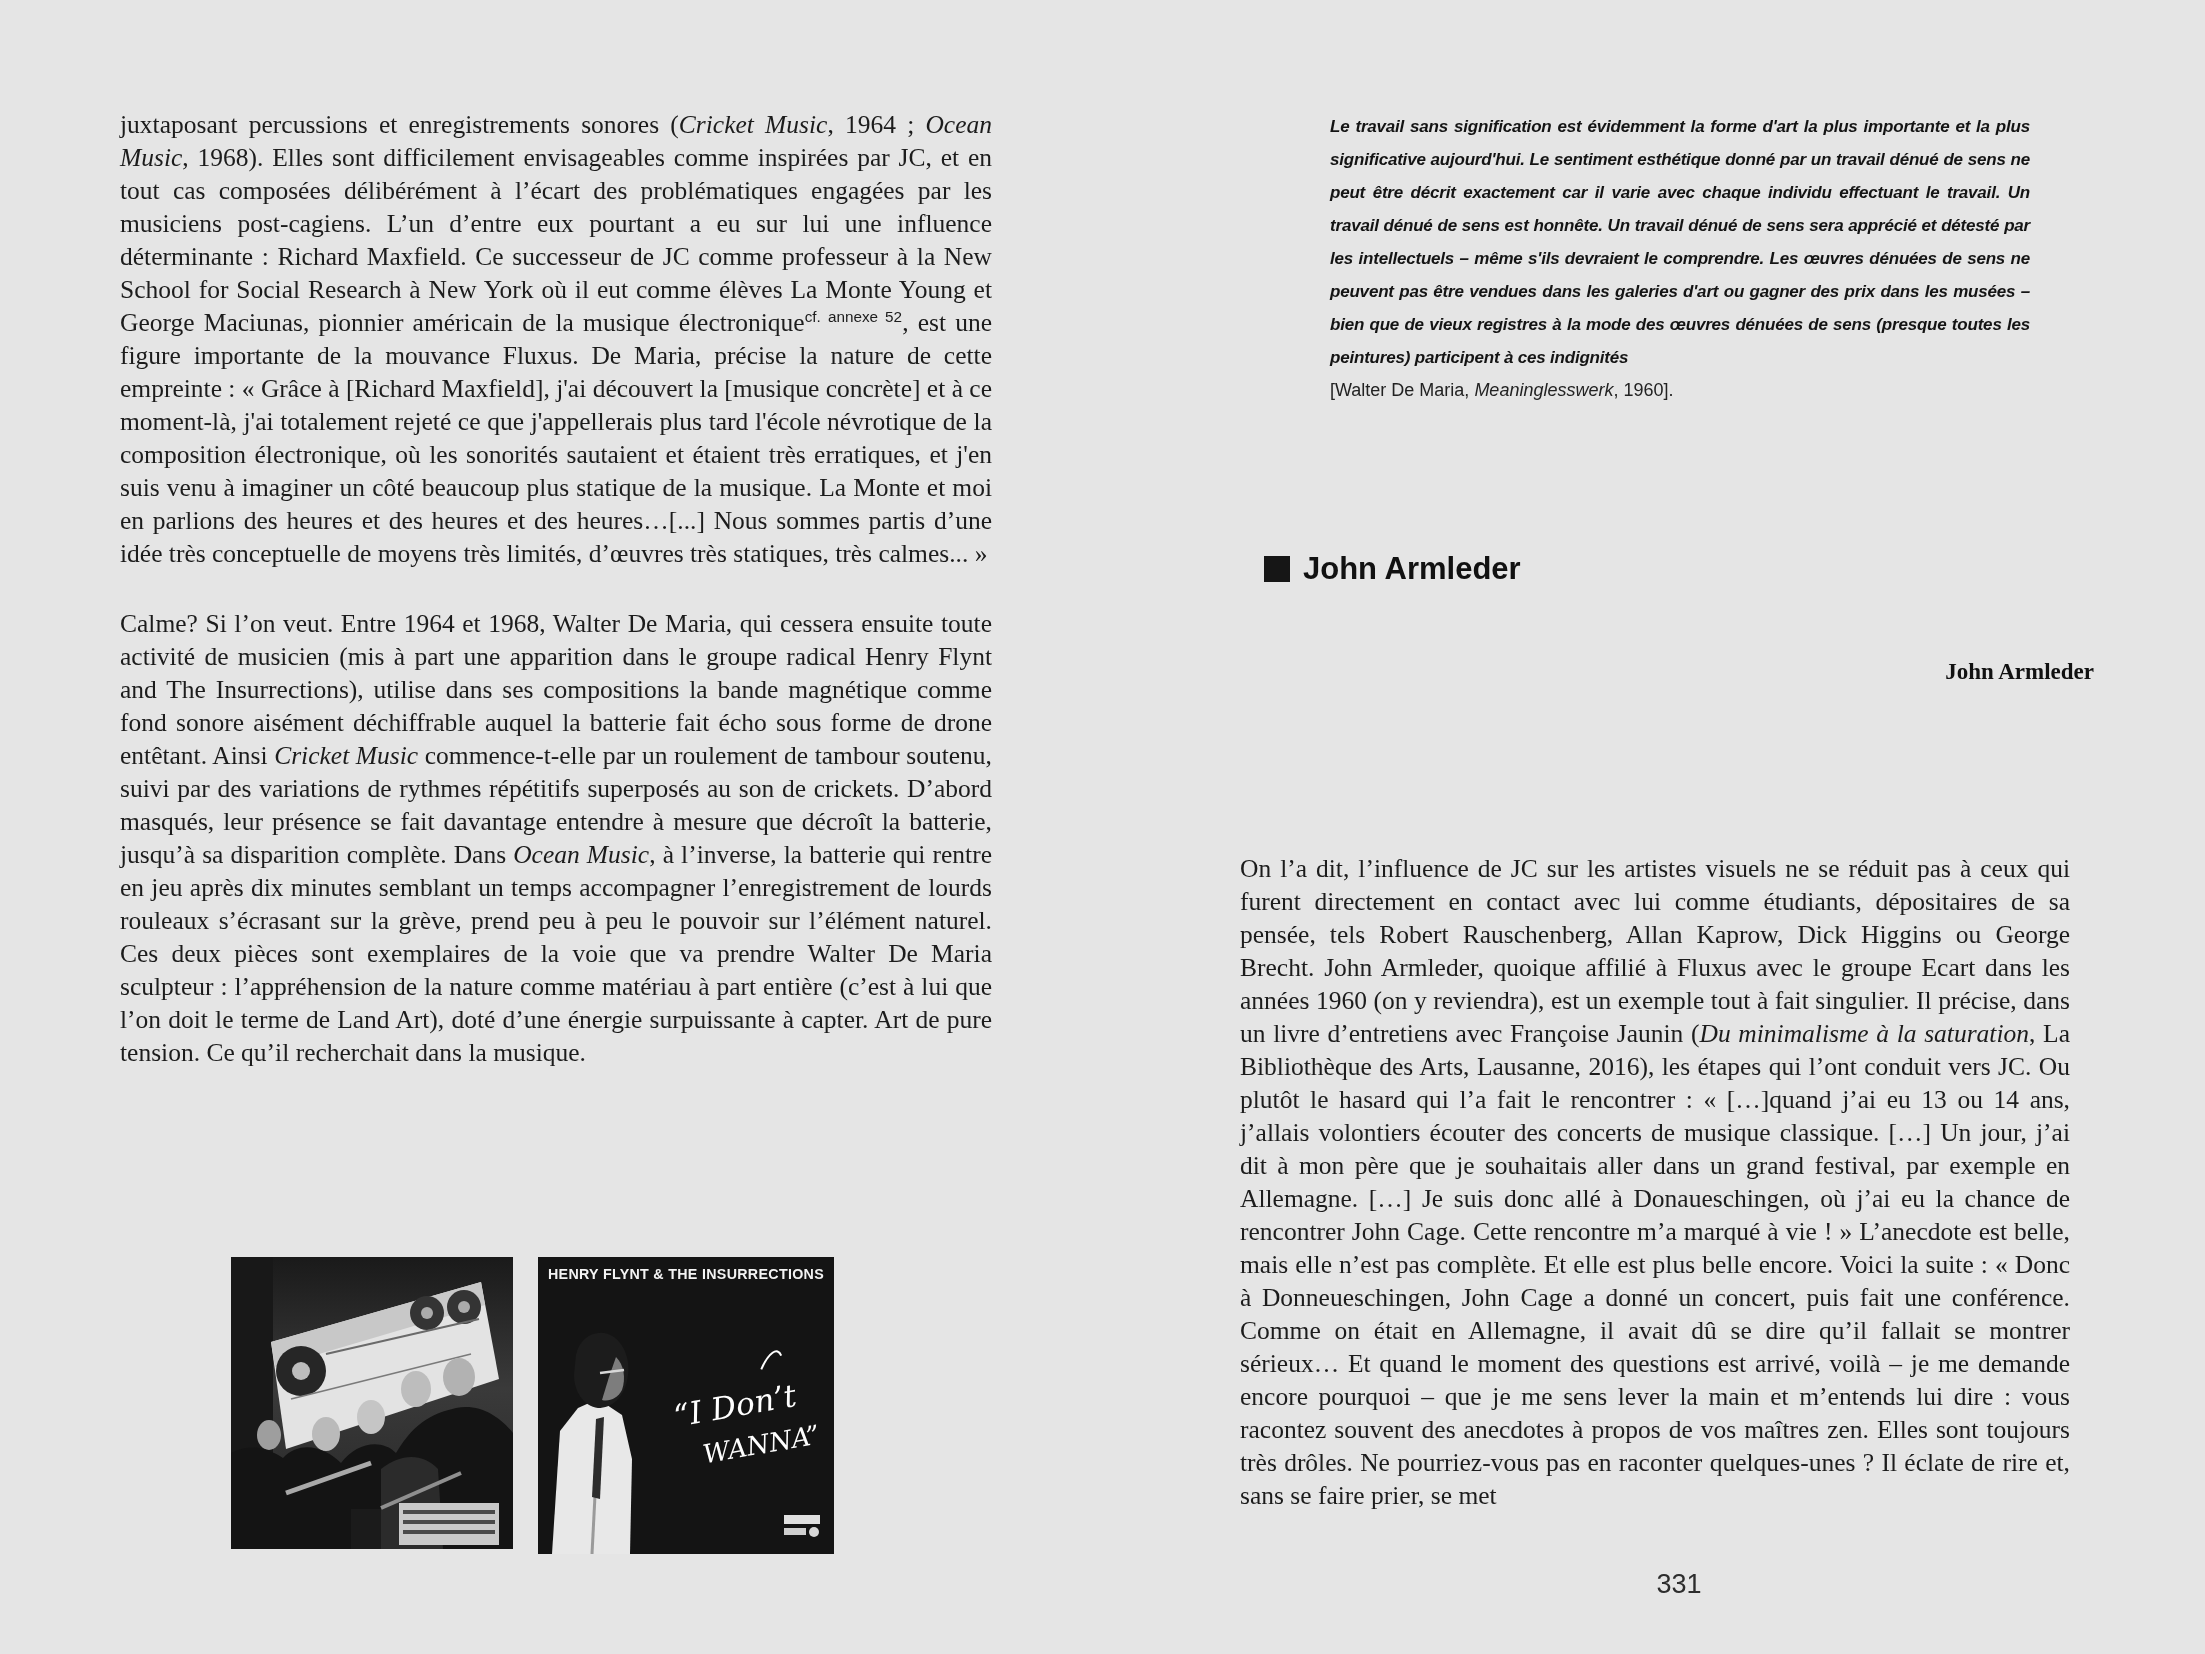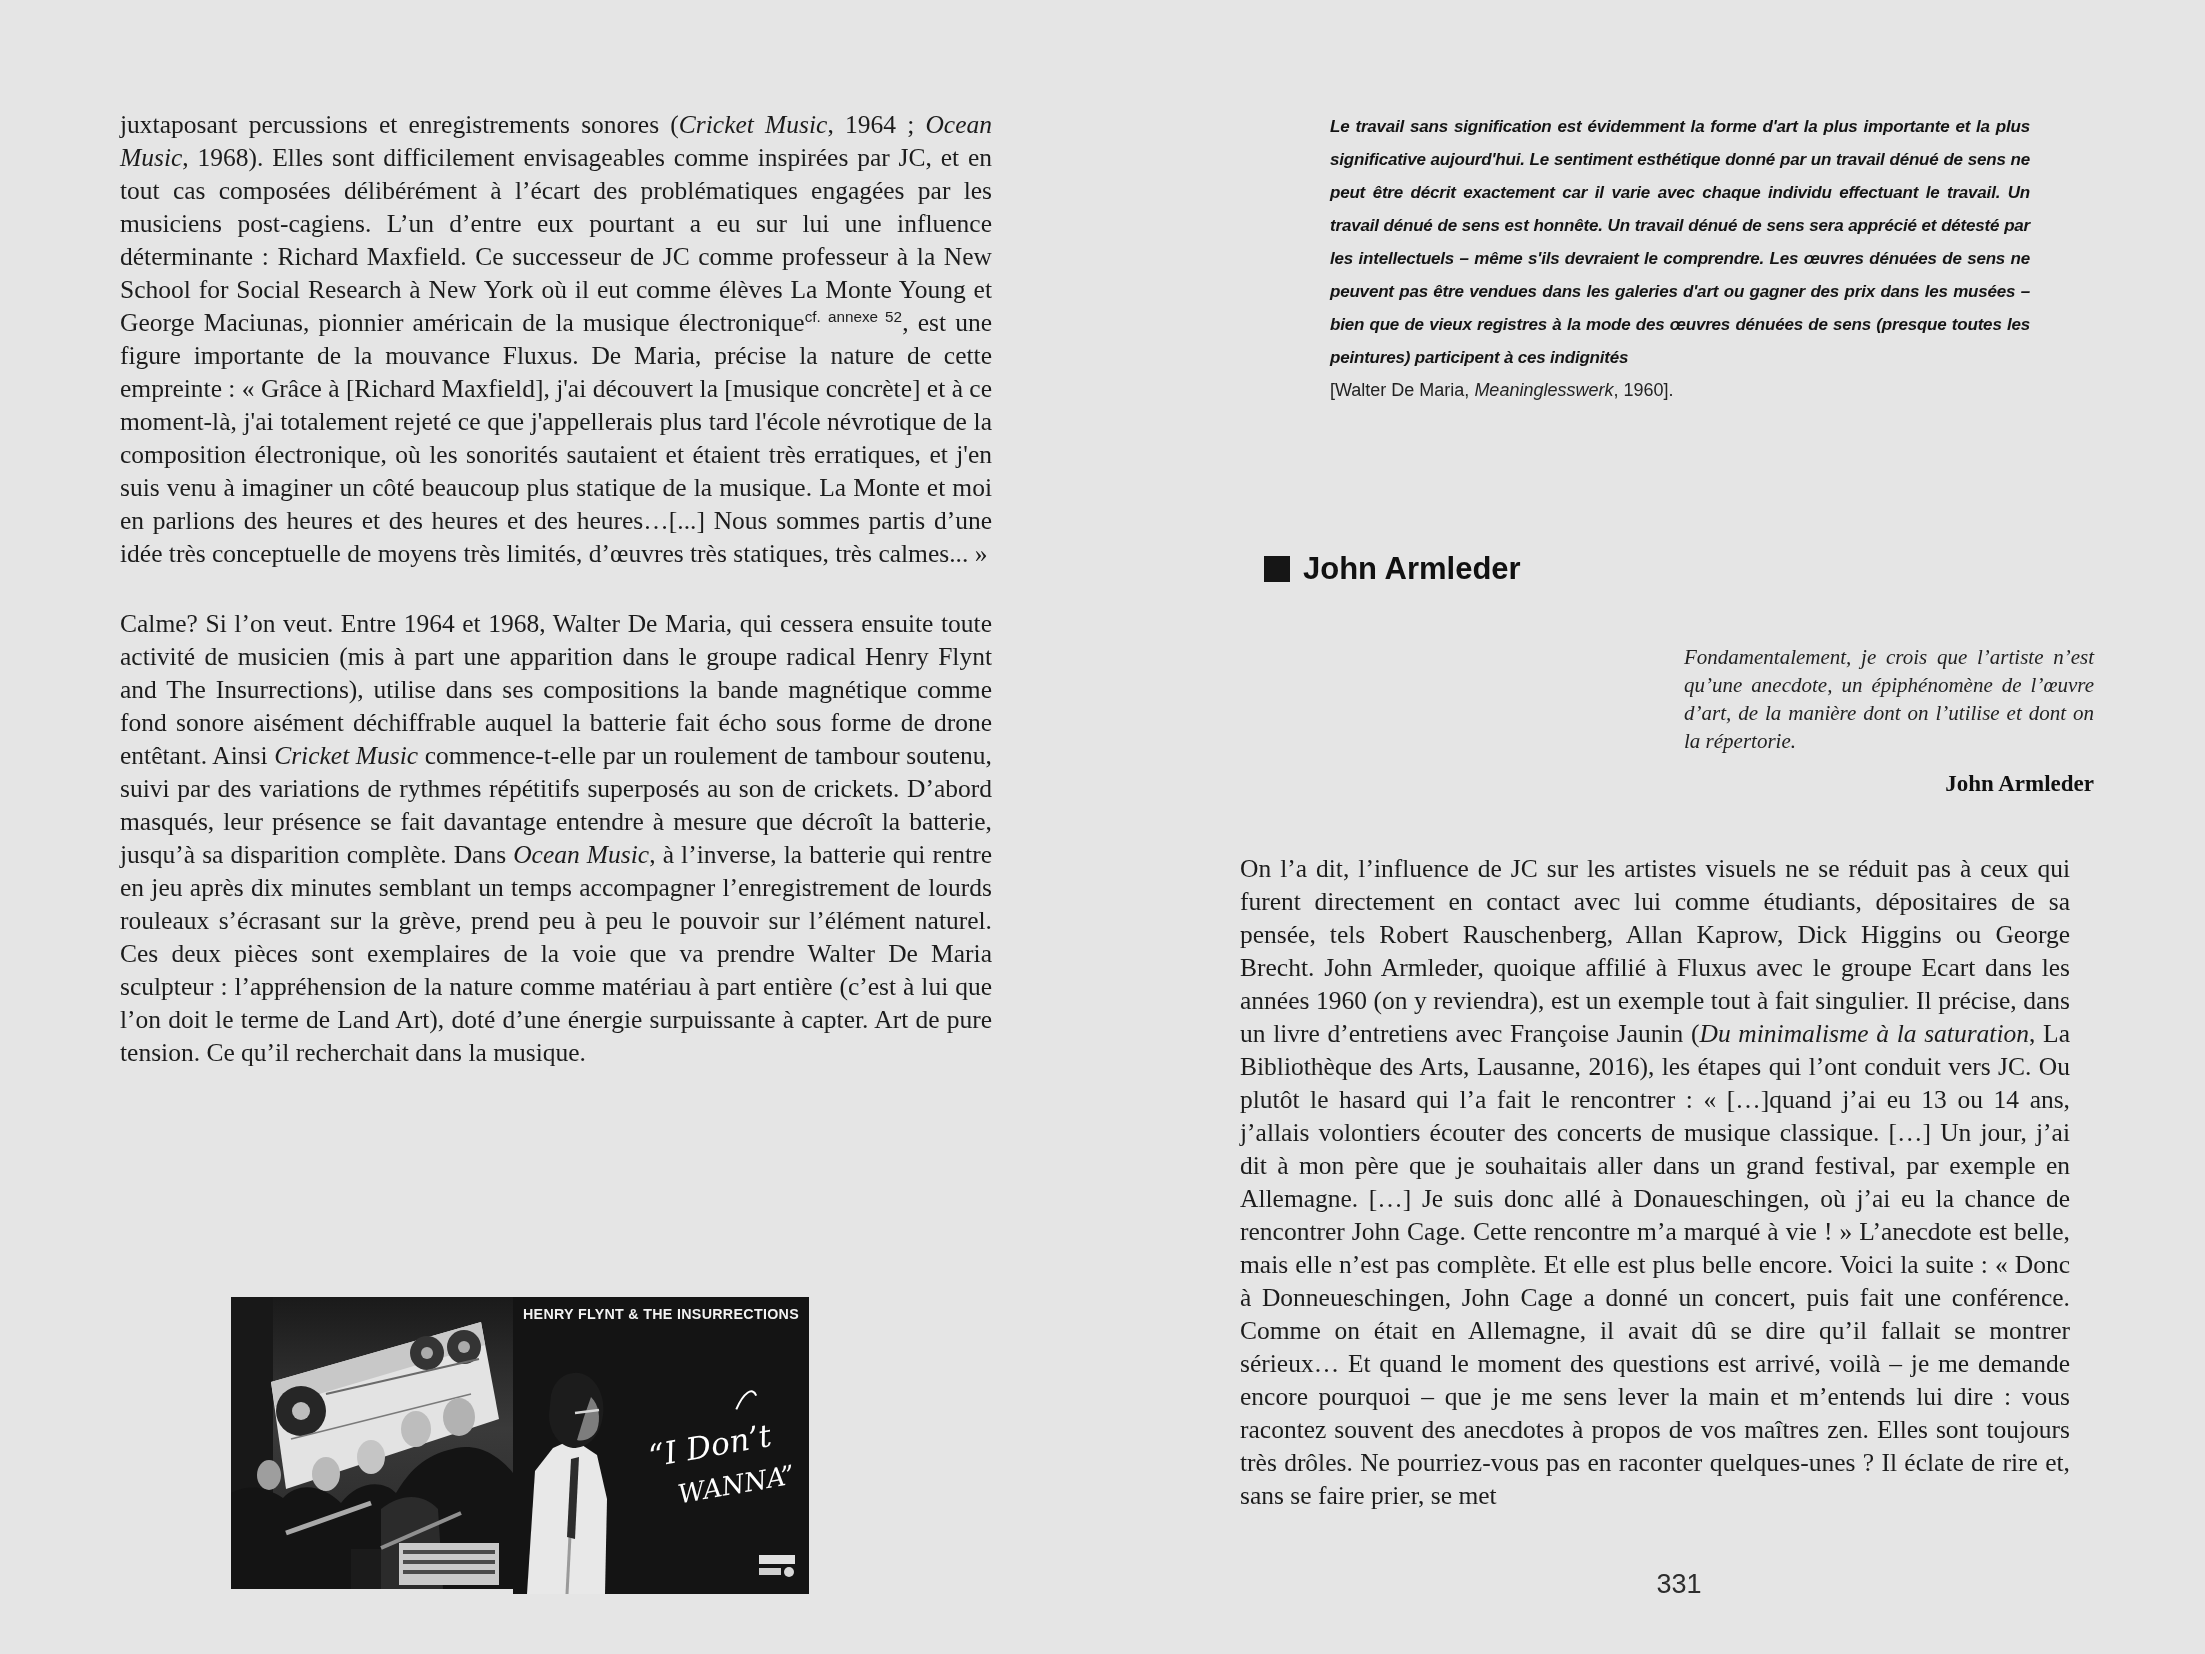--- a/index.html
+++ b/index.html
@@ -24,22 +24,22 @@
   p.body + p.body{margin-top:37px;}
   p.body i{font-style:italic;}
   p.body sup{
     font-family:"Liberation Sans", sans-serif;
     font-size:0.60em;
     line-height:0;
     vertical-align:super;
     letter-spacing:0;
   }
   .photos{
-    position:absolute;left:231px;top:1297px;
-    display:flex;
+    position:absolute;left:231px;top:1257px;
+    display:flex;gap:25px;
   }
   .photo{display:block;}
   .pagenum{
     position:absolute;top:1568px;
     font:27px/32px "Liberation Sans", sans-serif;
     color:#2d2d2d;text-align:center;
   }
   .pagenum.left{left:120px;width:820px;}
   .pagenum.right{left:1264px;width:830px;}
   
@@ -175,21 +175,20 @@
     <p class="bold-quote"><span>Le travail sans signification est évidemment la forme d'art la plus importante et la plus significative aujourd'hui. Le sentiment esthétique donné par un travail dénué de sens ne peut être décrit exactement car il varie avec chaque individu effectuant le travail. Un travail dénué de sens est honnête. Un travail dénué de sens sera apprécié et détesté par les intellectuels – même s'ils devraient le comprendre. Les œuvres dénuées de sens ne peuvent pas être vendues dans les galeries d'art ou gagner des prix dans les musées – bien que de vieux registres à la mode des œuvres dénuées de sens (presque toutes les peintures) participent à ces indignités</span></p>
     <p class="citation"><span>[Walter De Maria, </span><i>Meaninglesswerk</i><span>, 1960].</span></p>
   </div>
 
   <div class="section-heading">
     <span class="sq"></span>
     <span>John Armleder</span>
   </div>
 
   <div class="small-quote-wrap">
-    <div class="small-quote">Fondamentalement, je crois que l’artiste n’est qu’une anecdote, un épiphénomène de l’œuvre d’art, de la manière dont on l’utilise et dont on la répertorie.</div>
     <div class="small-quote-attrib">John Armleder</div>
   </div>
 
   <div class="right-text">
     <p class="body"><span>On l’a dit, l’influence de JC sur les artistes visuels ne se réduit pas à ceux qui furent directement en contact avec lui comme étudiants, dépositaires de sa pensée, tels Robert Rauschenberg, Allan Kaprow, Dick Higgins ou George Brecht. John Armleder, quoique affilié à Fluxus avec le groupe Ecart dans les années 1960 (on y reviendra), est un exemple tout à fait singulier. Il précise, dans un livre d’entretiens avec Françoise Jaunin (</span><i>Du minimalisme à la saturation</i><span>, La Bibliothèque des Arts, Lausanne, 2016), les étapes qui l’ont conduit vers JC. Ou plutôt le hasard qui l’a fait le rencontrer : « […]quand j’ai eu 13 ou 14 ans, j’allais volontiers écouter des concerts de musique classique. […] Un jour, j’ai dit à mon père que je souhaitais aller dans un grand festival, par exemple en Allemagne. […] Je suis donc allé à Donaueschingen, où j’ai eu la chance de rencontrer John Cage. Cette rencontre m’a marqué à vie ! » L’anecdote est belle, mais elle n’est pas complète. Et elle est plus belle encore. Voici la suite : « Donc à Donneueschingen, John Cage a donné un concert, puis fait une conférence. Comme on était en Allemagne, il avait dû se dire qu’il fallait se montrer sérieux… Et quand le moment des questions est arrivé, voilà – je me demande encore pourquoi – que je me sens lever la main et m’entends lui dire : vous racontez souvent des anecdotes à propos de vos maîtres zen. Elles sont toujours très drôles. Ne pourriez-vous pas en raconter quelques-unes ? Il éclate de rire et, sans se faire prier, se met</span></p>
   </div>
 
   <div class="pagenum right">331</div>
 
 </div>

